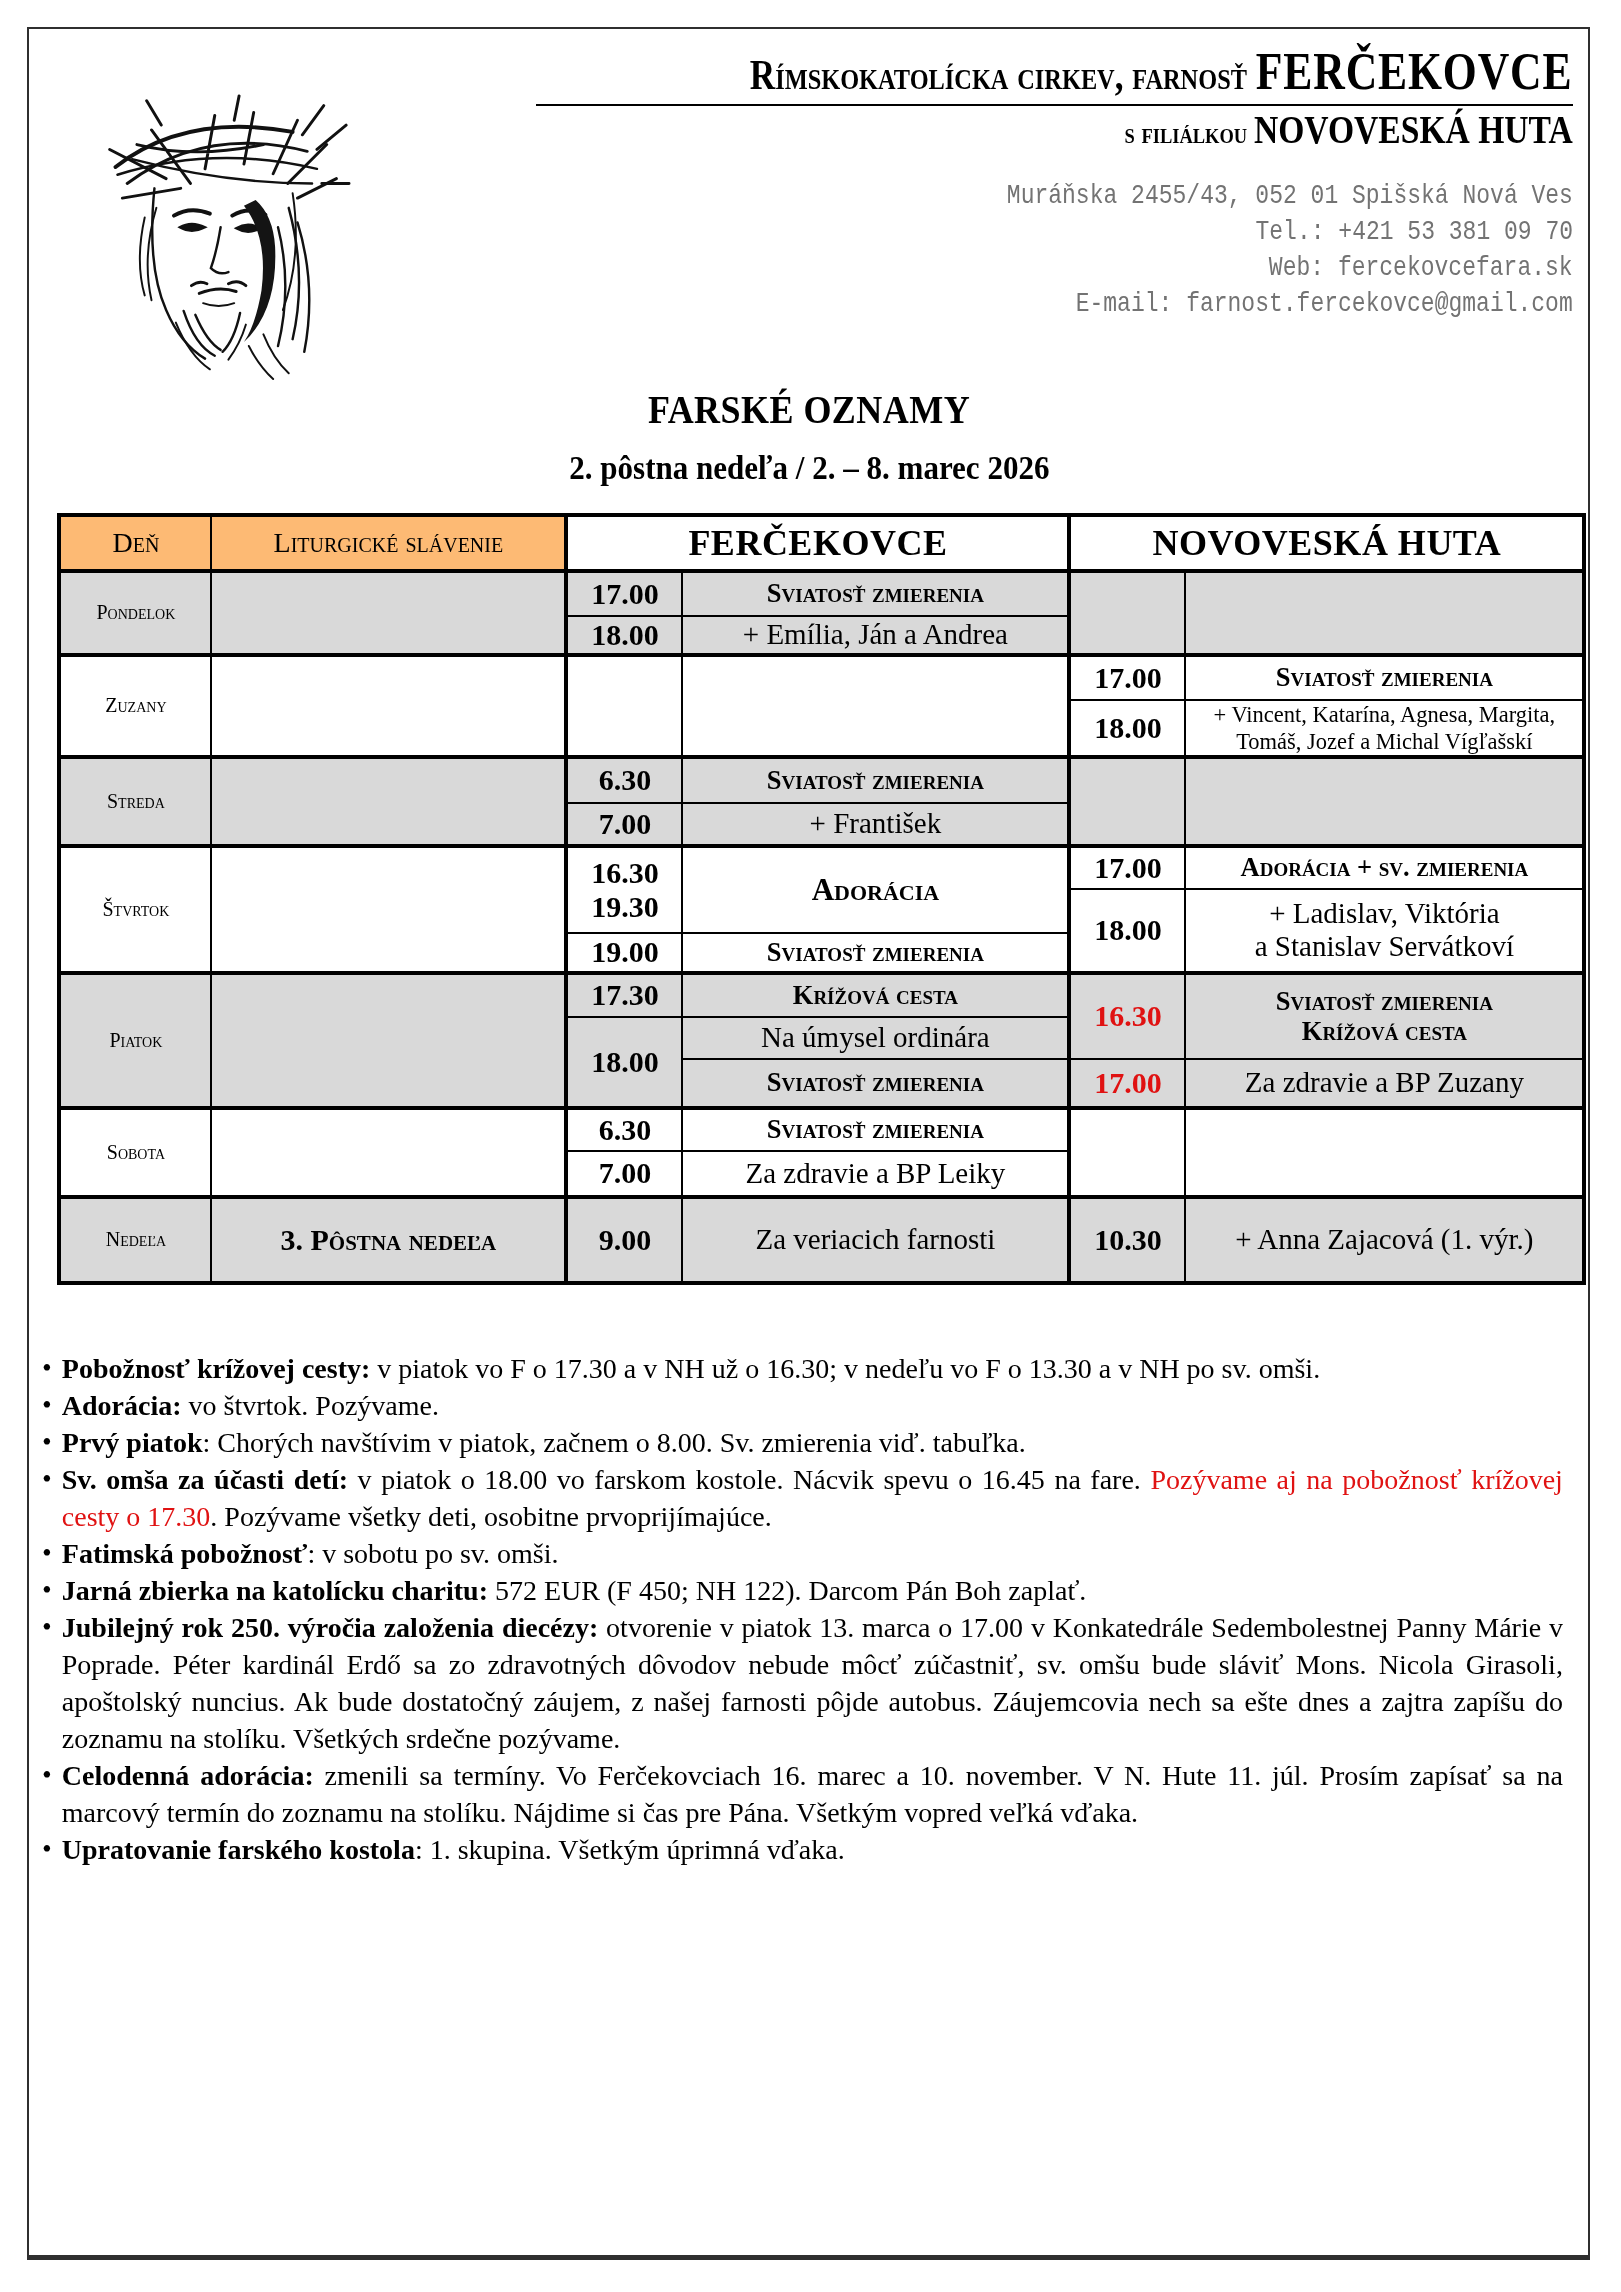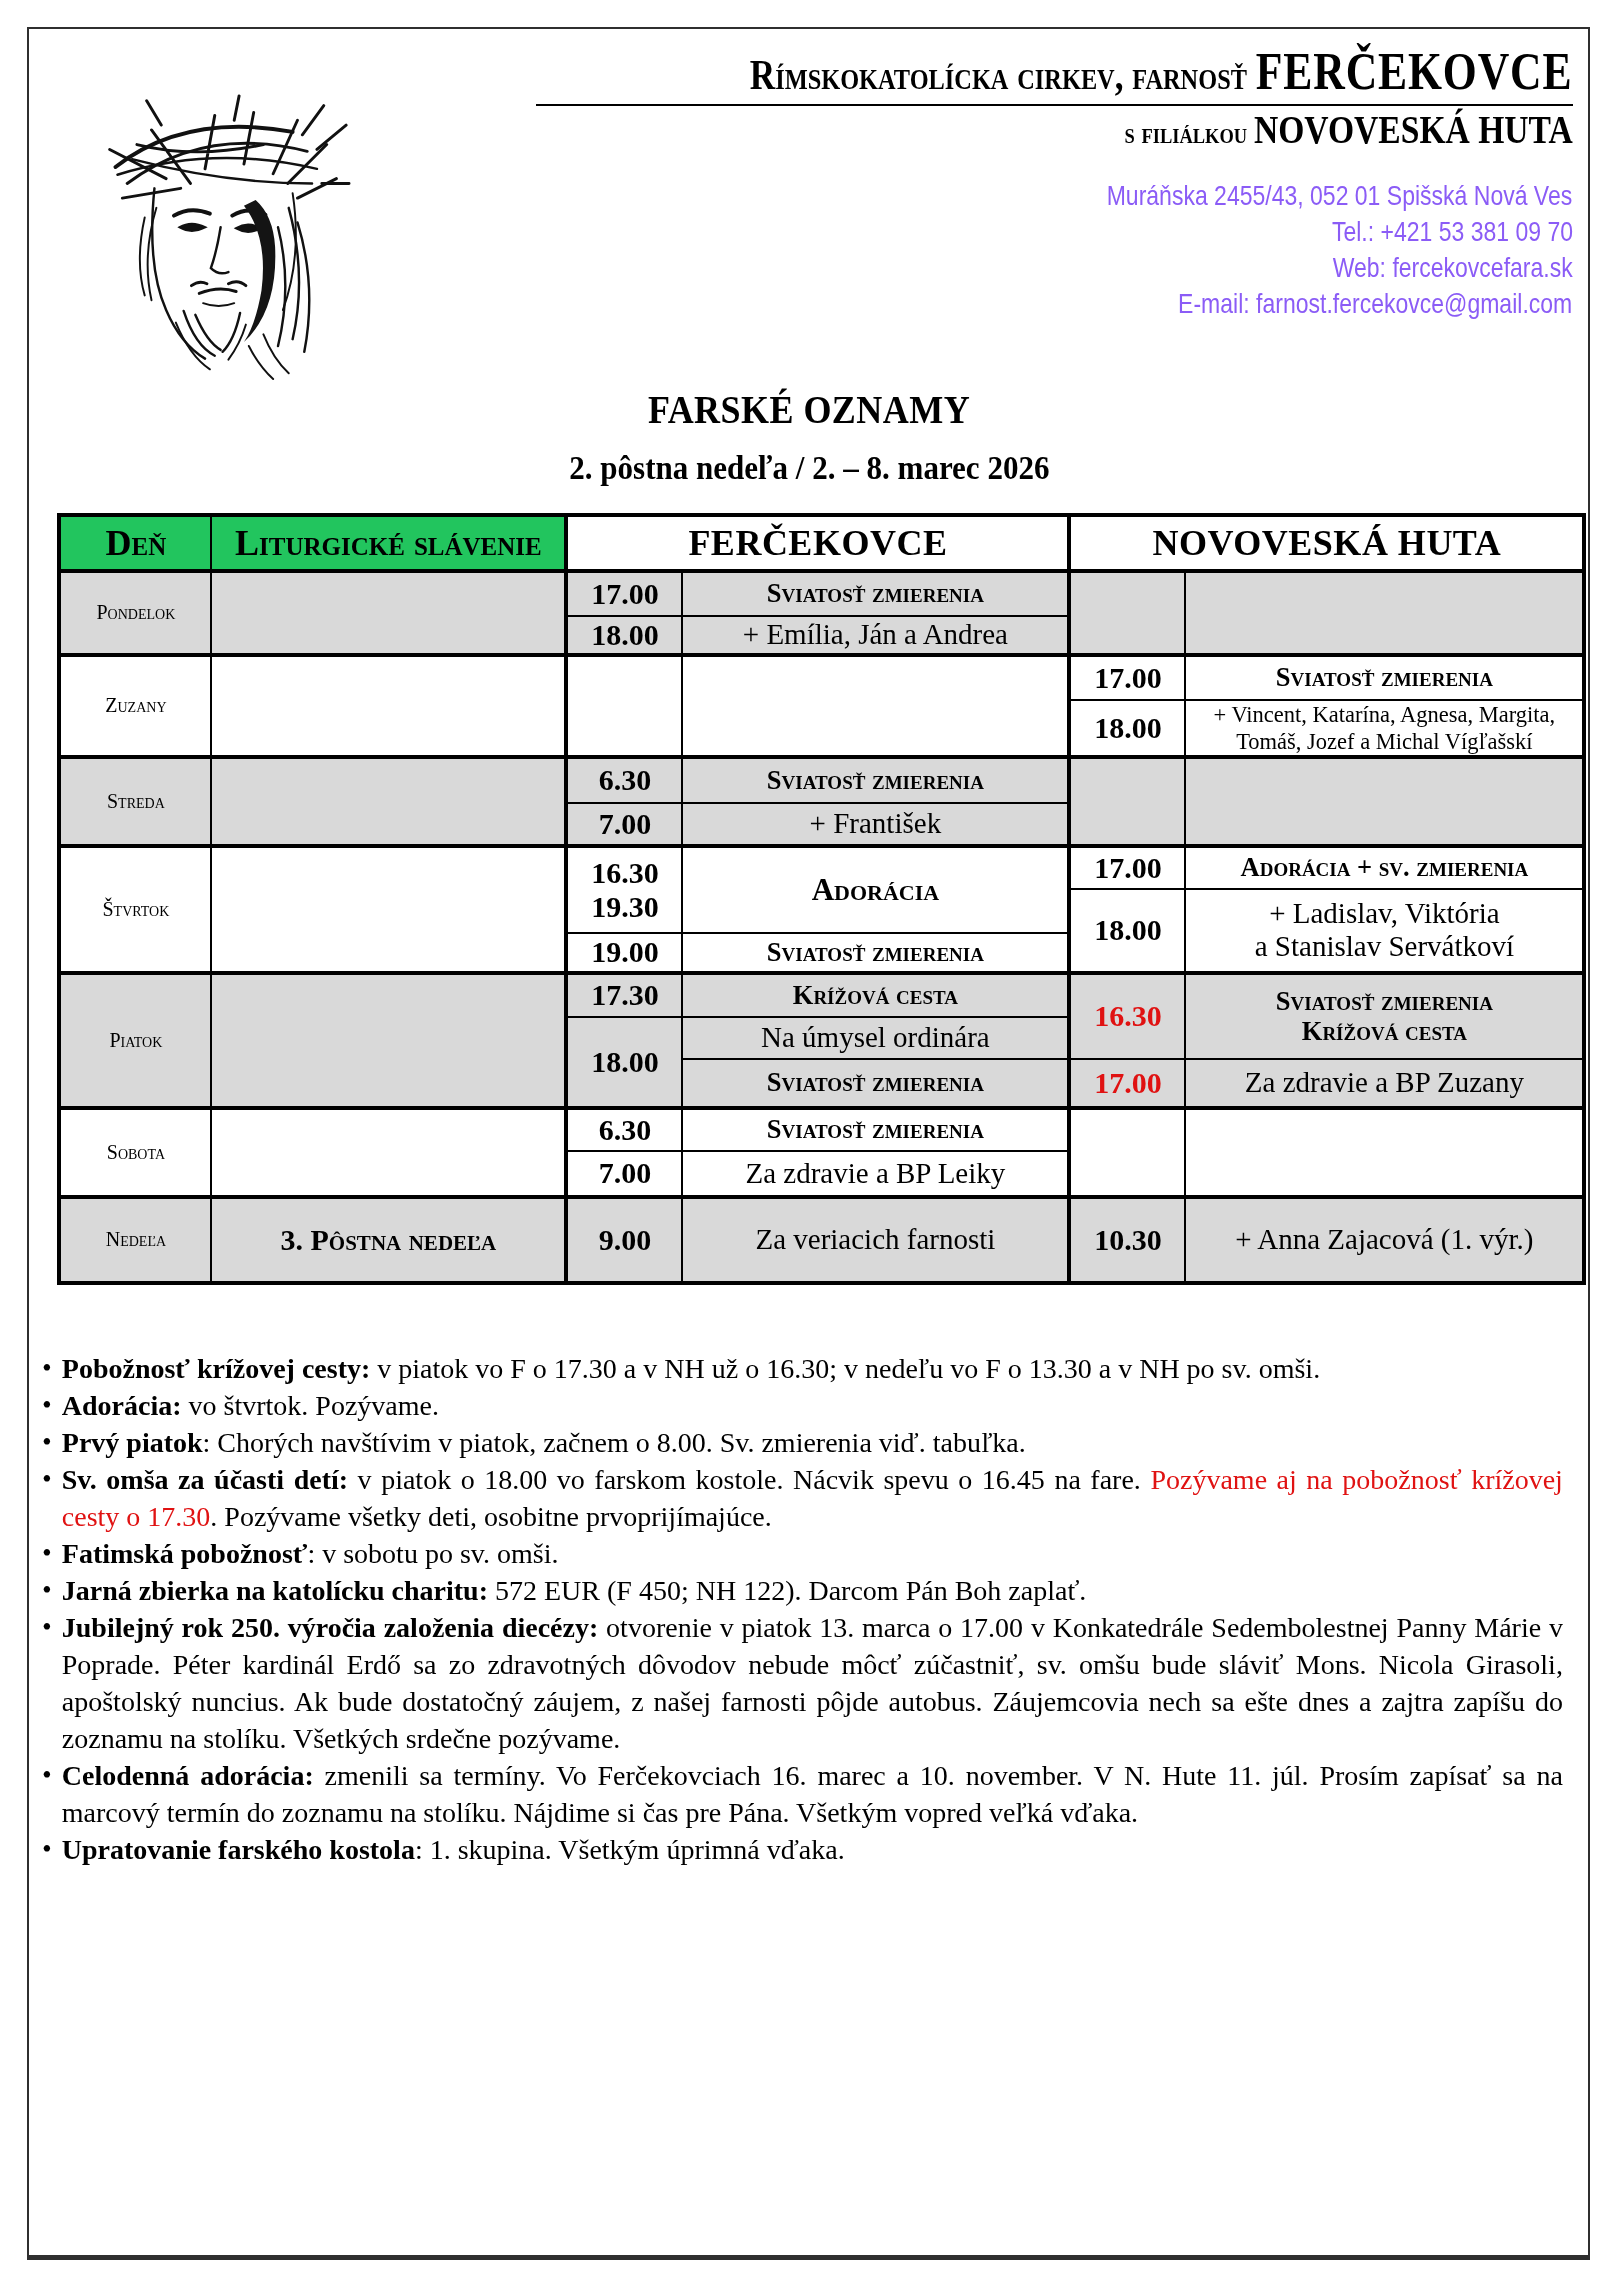--- a/index.html
+++ b/index.html
@@ -9,38 +9,38 @@
   
   .header{position:relative;height:345px;}
   .jesus{position:absolute;left:69px;top:61px;width:253px;height:294px;}
   .head-text{position:absolute;right:15.7px;top:20px;width:1176px;text-align:right;}
   .cond{display:inline-block;transform:scaleX(0.84);transform-origin:100% 50%;white-space:nowrap;}
   .org-line{font-weight:bold;font-variant:small-caps;font-size:42px;line-height:45px;}
   .org-name{font-size:52px;font-variant:normal;letter-spacing:1px;}
   .title-underline{border-top:2.9px solid #000;width:1037px;margin:5.9px 0 3.9px auto;height:0;}
   .filial-line{font-weight:bold;font-variant:small-caps;font-size:32px;line-height:39px;}
   .filial-name{font-size:40px;font-variant:normal;}
-  .contact{margin-top:25.5px;font-family:Liberation Sans, sans-serif;font-size:27.4px;line-height:36px;color:#8b5cf6;}
+  .contact{margin-top:25.5px;font-family:Liberation Mono, monospace;font-size:27.4px;line-height:36px;color:#737373;}
   .contact div{white-space:nowrap;}
 
   
   .main-title{text-align:center;margin-top:11.8px;font-size:40px;font-weight:bold;letter-spacing:0.5px;}
   .main-title .cond2{display:inline-block;transform:scaleX(0.9);}
   .subtitle{text-align:center;margin-top:17px;font-size:33px;font-weight:bold;}
   .subtitle .cond2{display:inline-block;transform:scaleX(0.94);}
 
   
   table.sched{border-collapse:collapse;table-layout:fixed;margin:25.5px 0 0 28px;width:1524px;border:4.9px solid #000;}
   table.sched td,table.sched th{border:2px solid #000;padding:0 3.9px;text-align:center;vertical-align:middle;overflow:hidden;}
   tr.grp td,tr.grp th{border-top:4.9px solid #000;}
   .c-lit{border-left-width:2.9px !important;}
   .c-ftime{border-left-width:4.9px !important;}
   .c-nhtime{border-left-width:4.9px !important;}
   tr.gray td{background:#d9d9d9;}
-  .th-sm{font-weight:bold;font-variant:small-caps;font-size:36px;background:#22c55e;}
+  .th-sm{font-weight:normal;font-variant:small-caps;font-size:28px;background:#fdba74;}
   .th-big{font-weight:bold;font-size:36px;background:#fff;letter-spacing:0.5px;}
   .day{font-weight:normal;font-variant:small-caps;font-size:20px;}
   .time{font-weight:bold;font-size:30px;}
   .time.red{color:#e01212;}
   .sc{font-weight:bold;font-variant:small-caps;font-size:26.5px;line-height:1.15;}
   .sc.big{font-size:31px;}
   .txt{font-size:29px;line-height:1.15;}
   .txt.small{font-size:22.5px;line-height:1.2;}
   .lit-sc{font-weight:bold;font-variant:small-caps;font-size:30px;}
 

